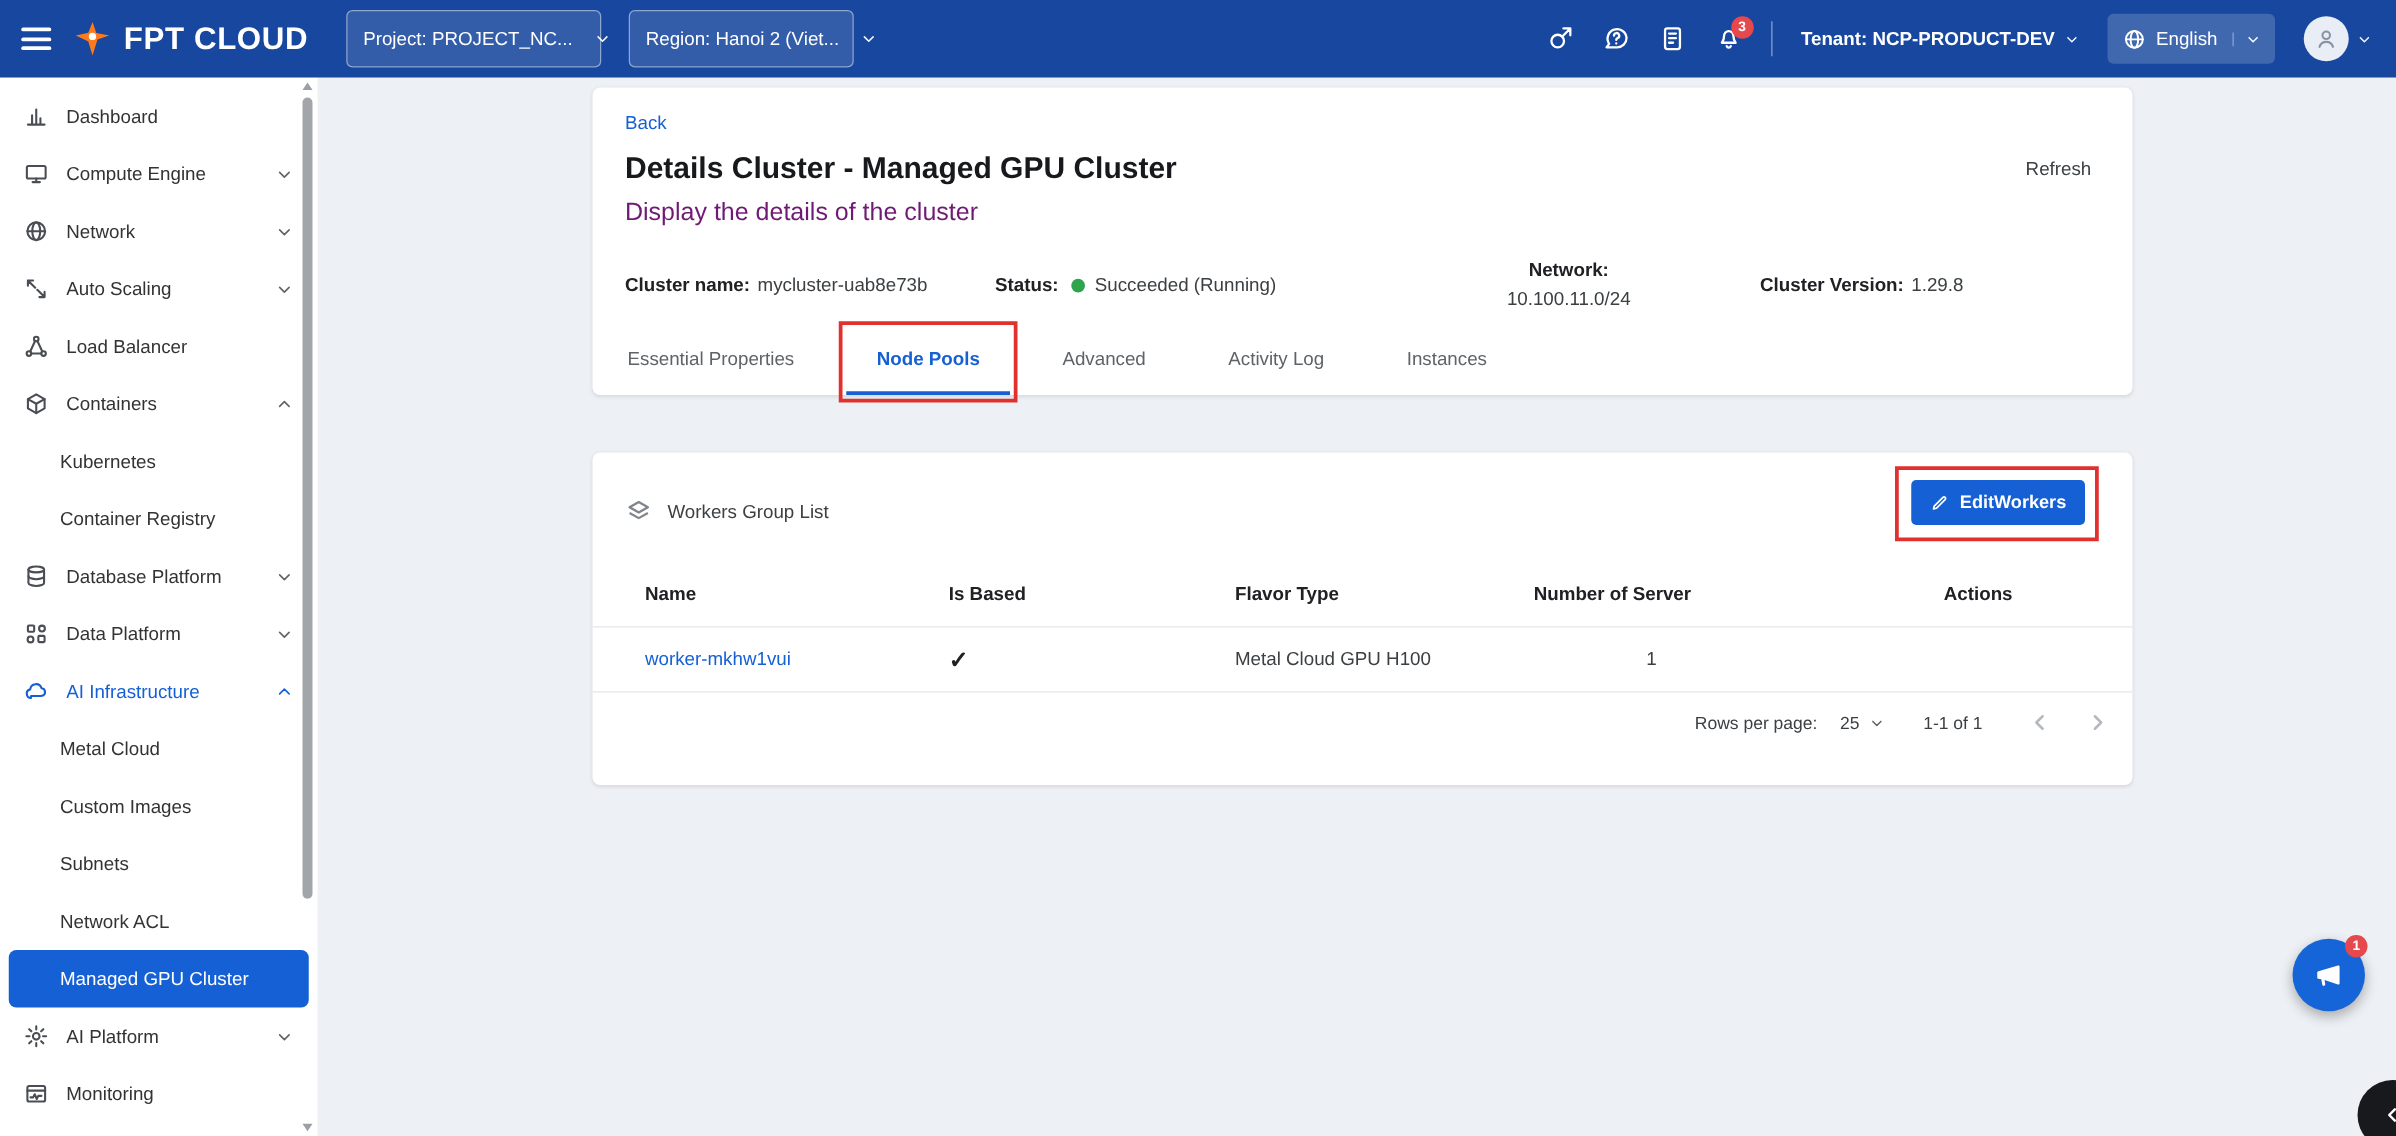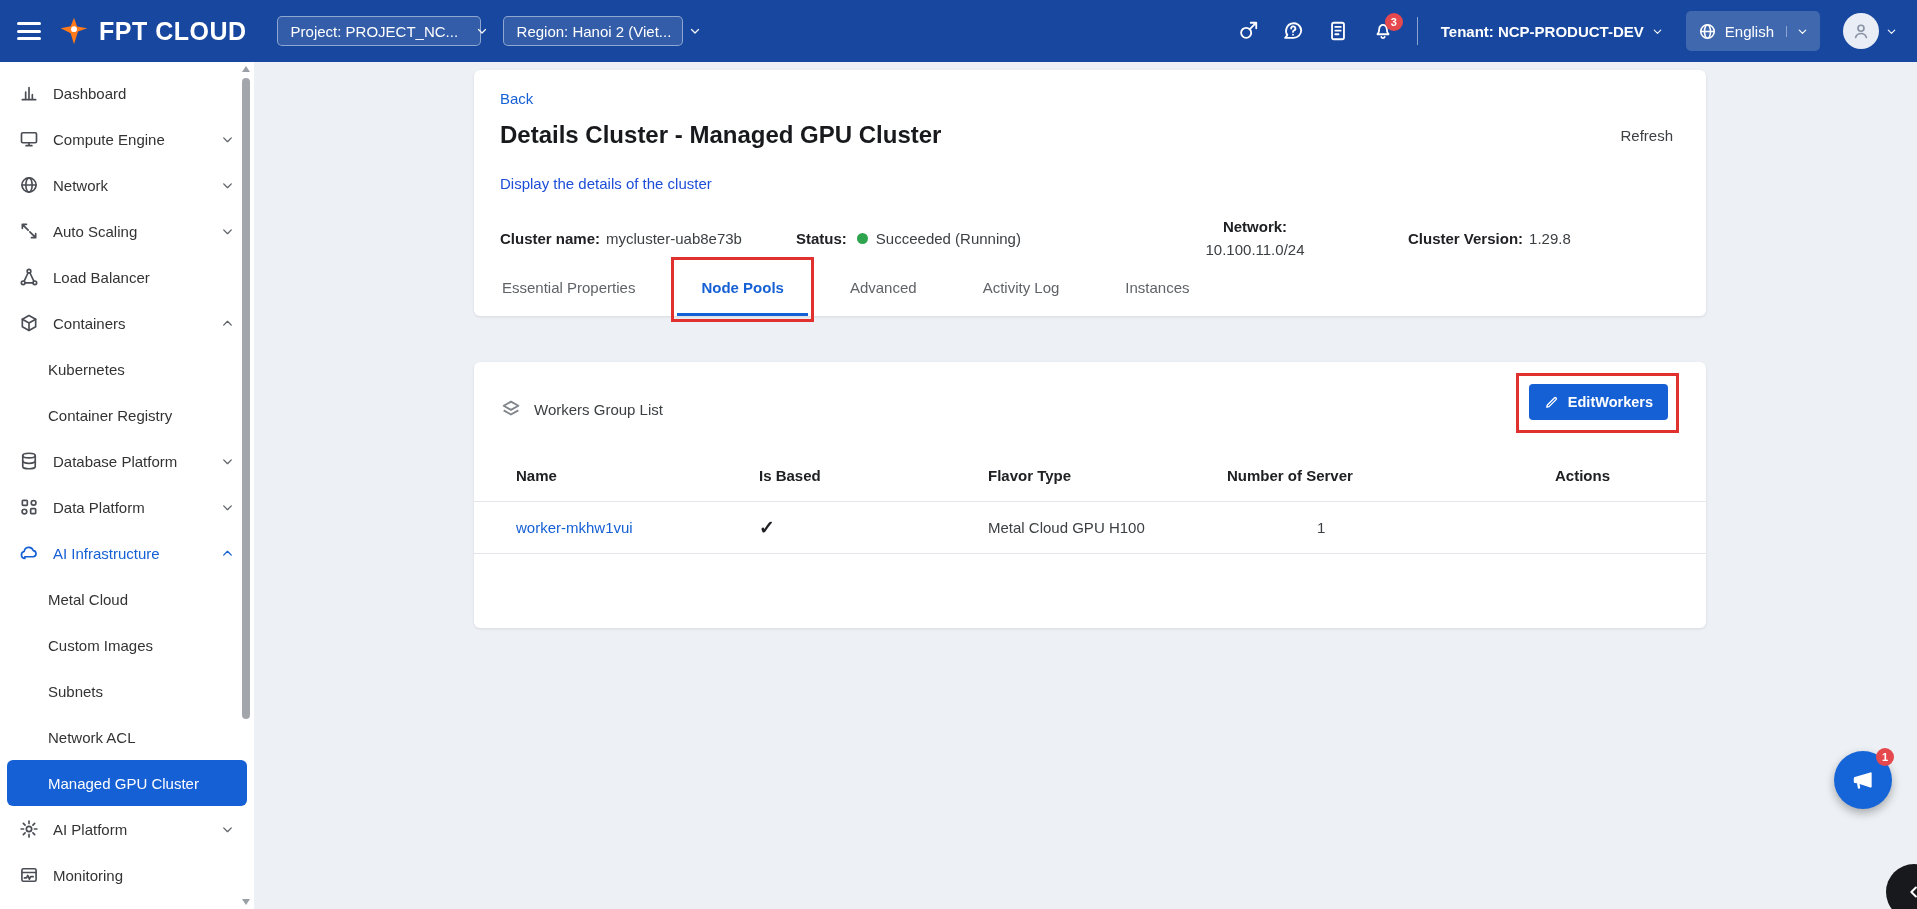--- a/index.html
+++ b/index.html
@@ -20,21 +20,21 @@
     background: var(--topbar-bg, #17479E);
     display: flex; align-items: center; color: #fff; z-index: 20;
     padding-right: 20px;
     justify-content: center;
   }
   .hamburger { width: 58px; display: flex; justify-content: center; align-items: center; flex: none; }
   .hamburger .bars span { display: block; width: 24px; height: 3px; background: #fff; border-radius: 2px; margin: 4.5px 0; }
   .brand { display: flex; align-items: center; gap: 9px; margin-right: 30px; flex: none; }
   .brand-text { font-size: 25px; font-weight: bold; letter-spacing: 0.5px; white-space: nowrap; }
   .topbar-select {
-    height: 30px; background: rgba(255,255,255,0.12); border: 1px solid rgba(255,255,255,0.45);
+    height: 46px; background: rgba(255,255,255,0.12); border: 1px solid rgba(255,255,255,0.45);
     border-radius: 5px; display: flex; align-items: center; justify-content: space-between;
     padding: 0 13px; font-size: 15px; margin-right: 22px; white-space: nowrap; gap: 18px;
   }
   .topbar-select.project { width: 204px; }
   .topbar-select.region  { width: 180px; }
   .chev-w { opacity: 0.95; display: flex; align-items: center; }
   .topbar-right { margin-left: auto; display: flex; align-items: center; gap: 23px; }
   .tb-icon { position: relative; display: flex; align-items: center; justify-content: center; color: #fff; }
   .badge {
     position: absolute; top: -7px; right: -9px; min-width: 18px; height: 18px; border-radius: 9px;
@@ -84,21 +84,21 @@
     position: absolute; left: 220px; width: 1232px; background: #fff;
     border-radius: 6px; box-shadow: 0 1px 3px rgba(20,30,60,0.10);
   }
   .card1 { top: 8px; height: 246px; padding: 20px 33px 0 26px; }
   .card2 { top: 300px; height: 266px; padding: 14px 26px 0 26px; }
 
   .back-link { color: var(--accent, #1560D4); font-size: 15px; font-weight: 500; display: inline-block; }
   .title-row { display: flex; justify-content: space-between; align-items: center; margin-top: 13px; }
   .page-title { font-size: 24px; font-weight: bold; color: #17191C; }
   .refresh-btn { font-size: 15px; color: #3C4043; font-weight: 500; }
-  .subtitle { margin-top: 26px; font-size: 15px; color: #1d4ed8; }
+  .subtitle { margin-top: 10px; font-size: 20px; color: #701a75; }
 
   .info-row { display: flex; margin-top: 26px; font-size: 15px; align-items: center; }
   .info-item { display: flex; align-items: center; gap: 6px; }
   .info-item.w1 { width: 296px; } .info-item.w2 { width: 306px; } .info-item.w3 { width: 306px; flex-direction: column; }
   .info-label { font-weight: bold; color: #202124; }
   .info-value { color: #3C4043; }
   .status-dot { width: 11px; height: 11px; border-radius: 50%; background: var(--status-green, #2EA44F); display: inline-block; margin: 0 2px 0 4px; }
 
   .tabs { position: absolute; left: 4px; right: 0; bottom: 0; height: 58px; display: flex; align-items: stretch; }
   .tab {
@@ -525,20 +525,42 @@
         <span data-interactable="false">Number of Server</span>
         <span data-interactable="false">Actions</span>
       </div>
       <div class="trow tbody" data-interactable="false">
         <span class="cell-link" data-interactable="true">worker-mkhw1vui</span>
         <span class="check" data-interactable="false">✓</span>
         <span data-interactable="false">Metal Cloud GPU H100</span>
         <span class="num-cell" data-interactable="false">1</span>
         <span data-interactable="false"></span>
       </div>
+      <div class="pagination" data-interactable="false">
+        <span data-interactable="false">Rows per page:</span>
+        <span class="rpp-select" data-interactable="true">
+          <span data-interactable="false">25</span>
+          <span class="chev" data-interactable="false">
+              <svg width="11" height="11" viewBox="0 0 24 24" fill="none" stroke="currentColor" stroke-width="2.6" stroke-linecap="round" stroke-linejoin="round">
+                <path d="M5 9l7 7 7-7"></path>
+              </svg>
+            </span>
+        </span>
+        <span class="range-label" data-interactable="false">1-1 of 1</span>
+        <span class="page-chev" data-interactable="true">
+            <svg width="20" height="20" viewBox="0 0 24 24" fill="none" stroke="currentColor" stroke-width="2.4" stroke-linecap="round" stroke-linejoin="round">
+              <path d="M14.5 6l-6 6 6 6"></path>
+            </svg>
+          </span>
+        <span class="page-chev" data-interactable="true">
+            <svg width="20" height="20" viewBox="0 0 24 24" fill="none" stroke="currentColor" stroke-width="2.4" stroke-linecap="round" stroke-linejoin="round">
+              <path d="M9.5 6l6 6-6 6"></path>
+            </svg>
+          </span>
+      </div>
     </div>
   </section>
 </main>
 
 <div class="fab" data-interactable="true">
   <span data-interactable="false">
     <svg width="26" height="26" viewBox="0 0 24 24" fill="#ffffff">
         <path d="M3.5 10.2v3.6c0 .5.4.9.9 1l2.1.3.7 4a1.1 1.1 0 0 0 2.2-.4l-.5-3.1 9.9 3.4c.6.2 1.2-.2 1.2-.9V5.9c0-.7-.6-1.1-1.2-.9L4.4 9.2c-.5.1-.9.5-.9 1z"></path>
       </svg>
   </span>

